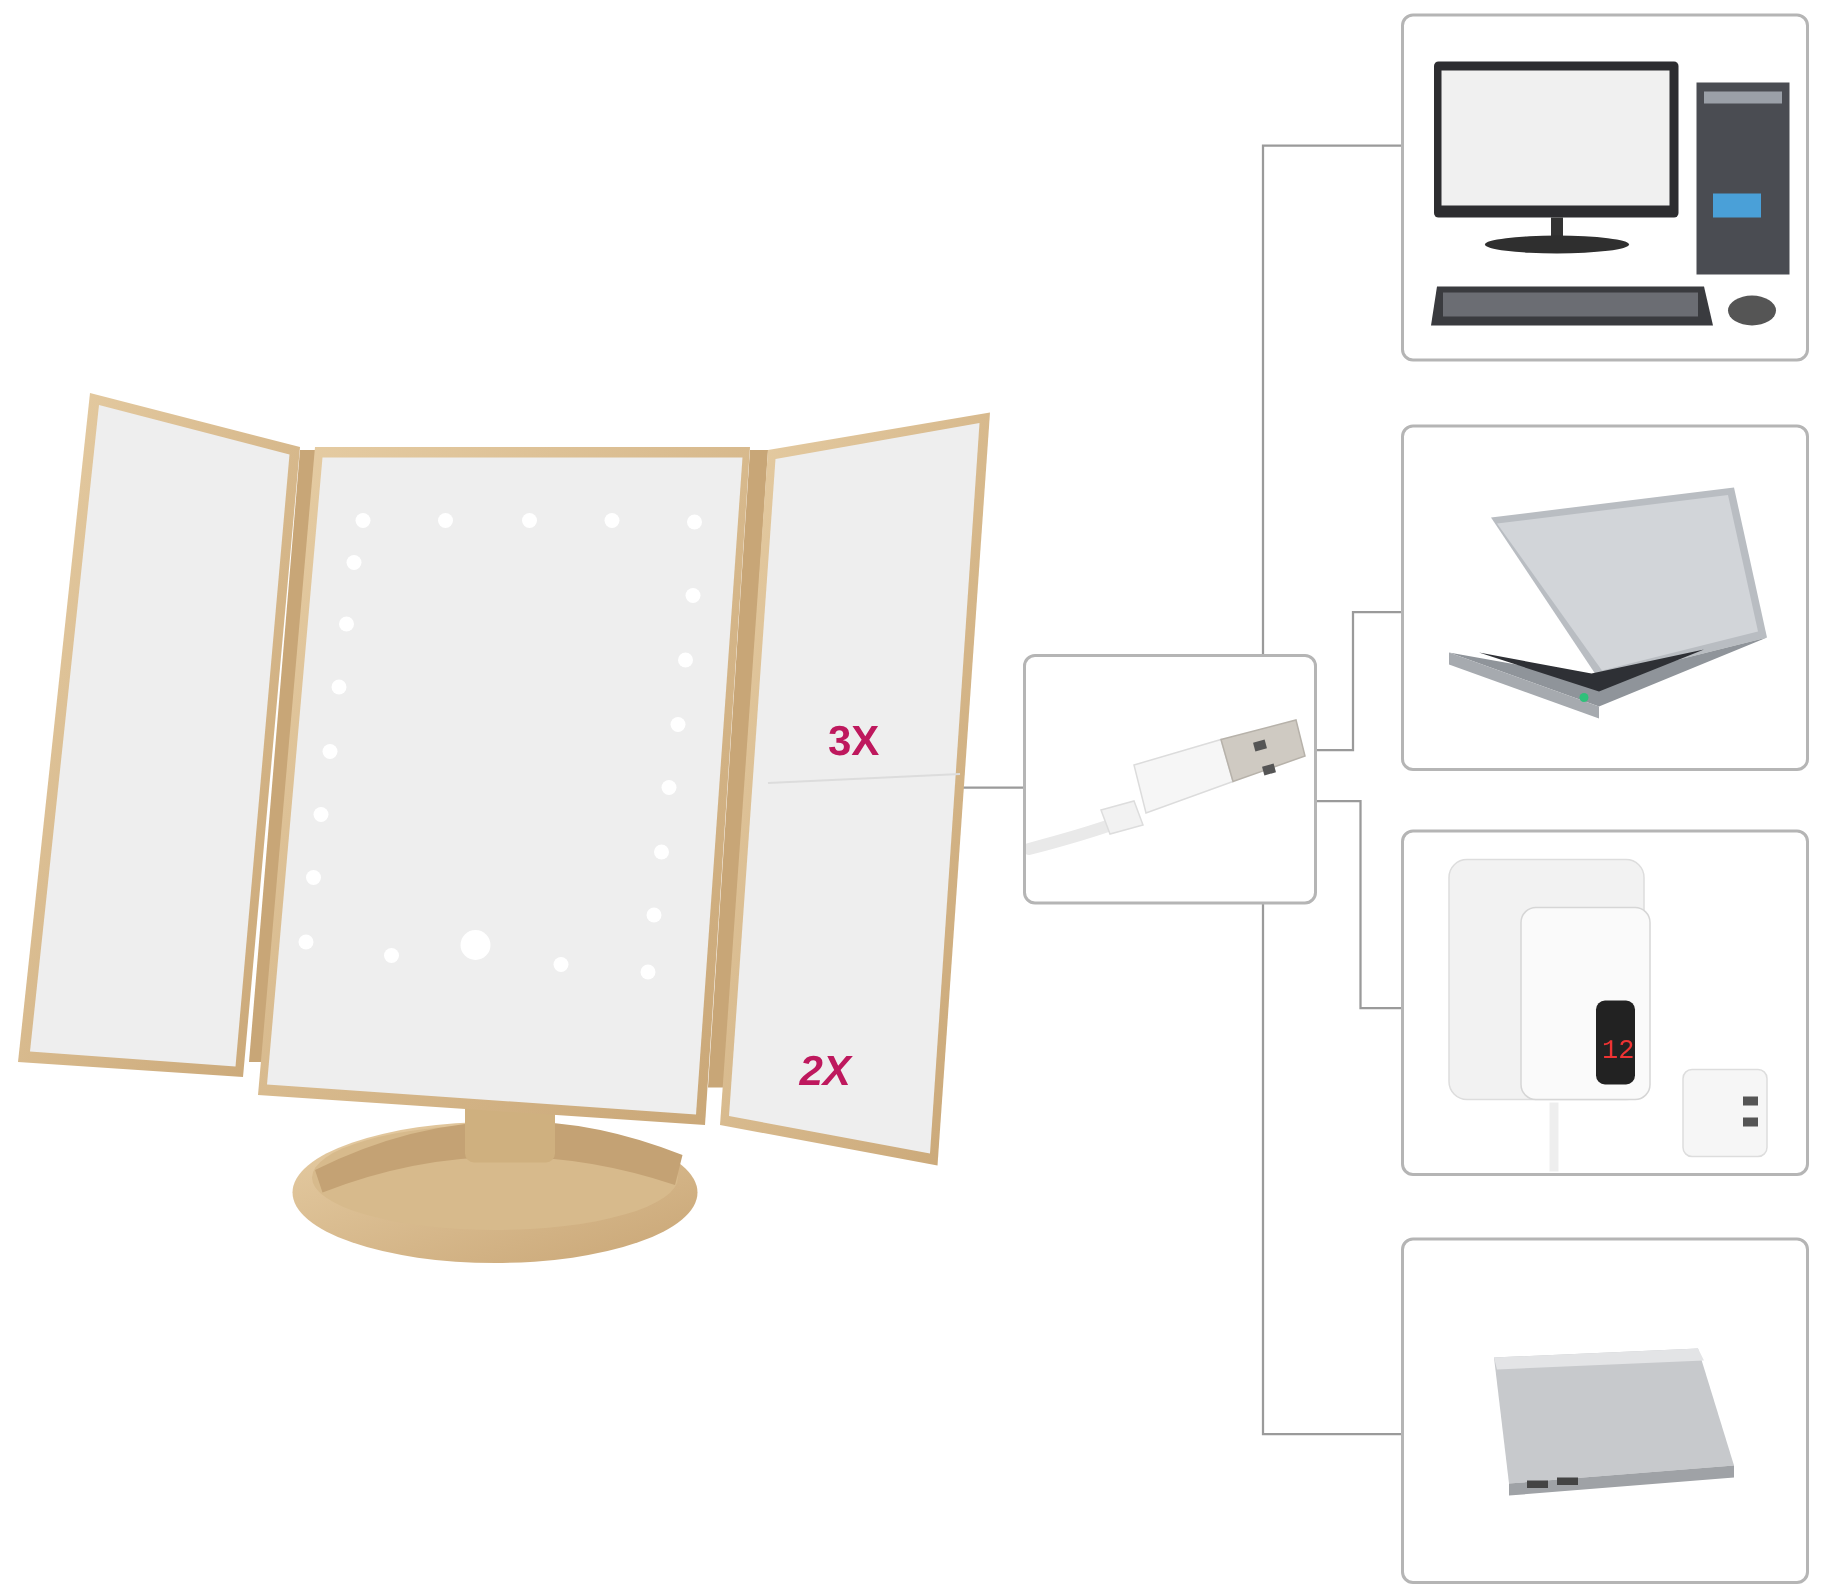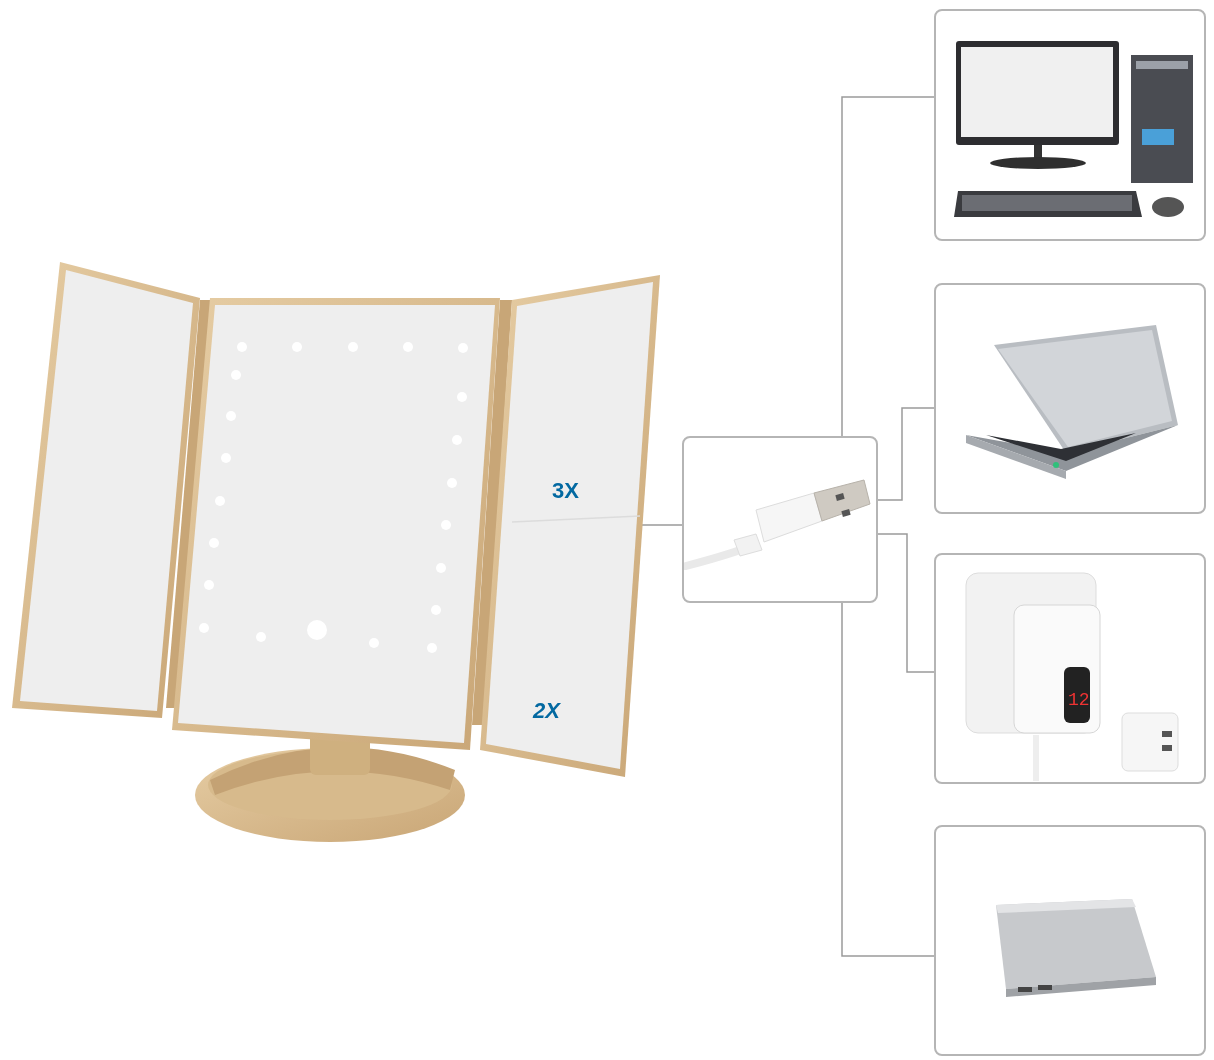--- a/index.html
+++ b/index.html
@@ -1,19 +1,19 @@
 <!DOCTYPE html>
 <html><head>
 <meta charset="utf-8">
 <style>
   html,body{margin:0;padding:0;background:#fff;}
   body{width:1214px;height:1060px;position:relative;overflow:hidden;font-family:"Liberation Sans",sans-serif;}
   .abs{position:absolute;}
   .box{position:absolute;border:2px solid #b5b5b5;border-radius:8px;background:#fff;box-sizing:border-box;}
-  .label{position:absolute;font-weight:bold;font-size:22px;color:#0369a1;font-style:italic;}
+  .label{position:absolute;font-weight:bold;font-size:28px;color:#be185d;font-style:italic;}
   svg{display:block;}
 </style>
 </head>
 <body>
 
 <svg class="abs" style="left:0;top:0" width="1214" height="1060">
   <g stroke="#9a9a9a" stroke-width="1.5" fill="none">
     <polyline points="642,525 683,525"></polyline>
     <polyline points="842,436 842,97 934,97"></polyline>
     <polyline points="877,500 902,500 902,408 934,408"></polyline>

